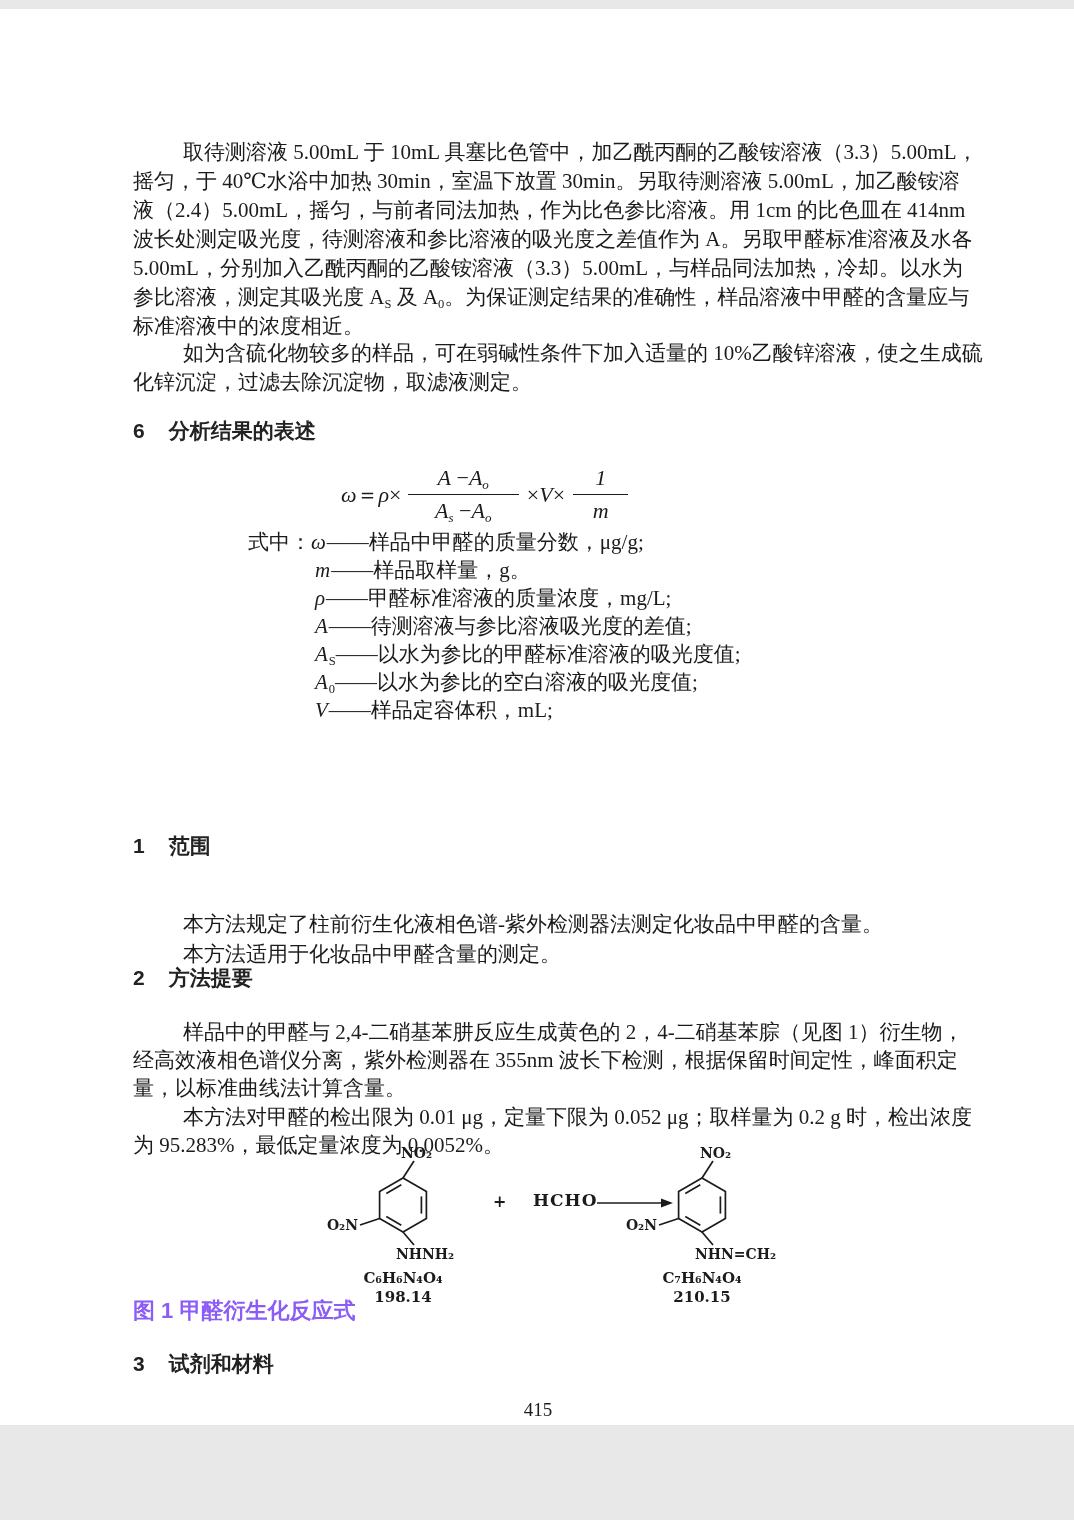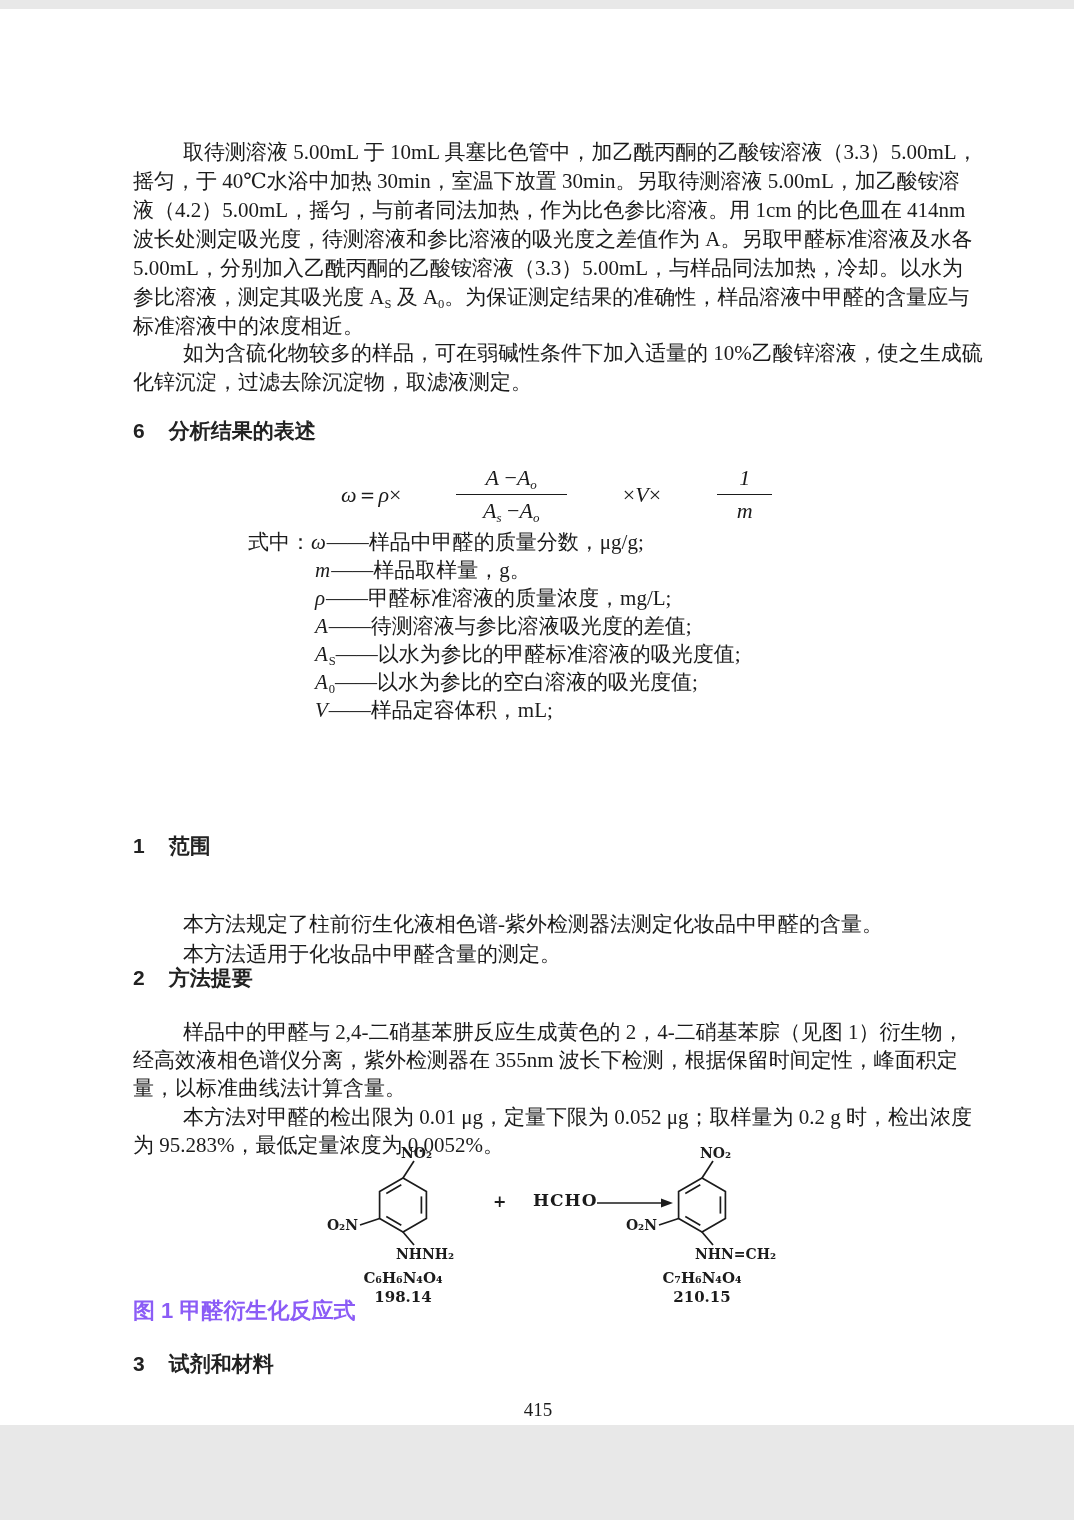--- a/index.html
+++ b/index.html
@@ -51,38 +51,38 @@
   .pageno{text-align:center;font-size:19px;}
 </style>
 </head>
 <body>
 
 <div class="page">
 
   <div class="blk body-text" style="top:129px;">
     <div class="line indent">取待测溶液 5.00mL 于 10mL 具塞比色管中，加乙酰丙酮的乙酸铵溶液（3.3）5.00mL，</div>
     <div class="line">摇匀，于 40℃水浴中加热 30min，室温下放置 30min。另取待测溶液 5.00mL，加乙酸铵溶</div>
-    <div class="line">液（4.2）5.00mL，摇匀，与前者同法加热，作为比色参比溶液。用 1cm 的比色皿在 414nm</div>
+    <div class="line">液（2.4）5.00mL，摇匀，与前者同法加热，作为比色参比溶液。用 1cm 的比色皿在 414nm</div>
     <div class="line">波长处测定吸光度，待测溶液和参比溶液的吸光度之差值作为 A。另取甲醛标准溶液及水各</div>
     <div class="line">5.00mL，分别加入乙酰丙酮的乙酸铵溶液（3.3）5.00mL，与样品同法加热，冷却。以水为</div>
     <div class="line"><span>参比溶液，测定其吸光度 A</span><sub class="ss">S</sub><span> 及 A</span><sub class="ss">0</sub><span>。为保证测定结果的准确性，样品溶液中甲醛的含量应与</span></div>
     <div class="line">标准溶液中的浓度相近。</div>
   </div>
 
   <div class="blk body-text" style="top:330px;">
     <div class="line indent">如为含硫化物较多的样品，可在弱碱性条件下加入适量的 10%乙酸锌溶液，使之生成硫</div>
     <div class="line">化锌沉淀，过滤去除沉淀物，取滤液测定。</div>
   </div>
 
   <div class="blk hsec" style="top:407px;">
     <span class="hnum">6</span><span>分析结果的表述</span>
   </div>
 
   <div class="blk" style="top:456px;">
-    <div class="formula" style="margin-left:208px;gap:48px;">
+    <div class="formula" style="margin-left:208px;">
       <span><i>ω</i><span>＝</span><i>ρ</i><span>×</span></span>
       <span class="frac">
         <span class="num"><i>A</i><span> −</span><i>A</i><sub><i>o</i></sub></span>
         <span class="den"><i>A</i><sub><i>s</i></sub><span> −</span><i>A</i><sub><i>o</i></sub></span>
       </span>
       <span class="f-mid"><span>×</span><i>V</i><span>×</span></span>
       <span class="frac small">
         <span class="num"><i>1</i></span>
         <span class="den"><i>m</i></span>
       </span>

